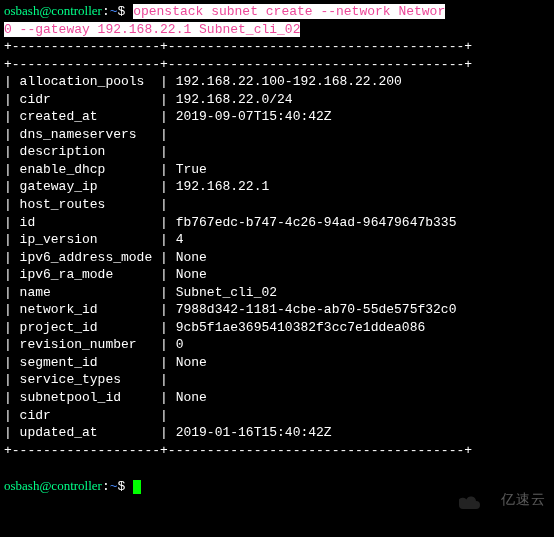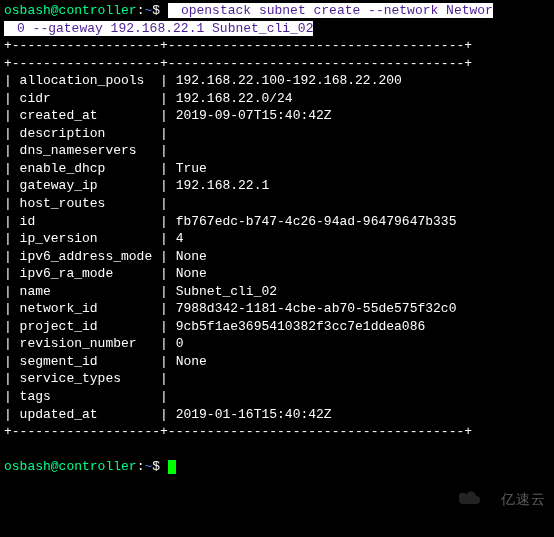--- a/index.html
+++ b/index.html
@@ -8,81 +8,82 @@
       color: #fff;
       font-family: "Courier New", monospace;
       font-size: 13px;
       line-height: 1.35;
       padding: 2px 4px;
       width: 554px;
       height: 537px;
       overflow: hidden;
       position: relative;
     }
-    .prompt-user { color: #00ff88; }
+    .prompt-user { color: #00ff88; font-family: Liberation Serif, serif; }
     .prompt-colon { color: #fff; }
     .prompt-path { color: #4a8cff; }
     .prompt-dollar { color: #fff; }
-    .cmd-text { background: #fff; color: #4c1d95; padding-left: 13px; }
+    .cmd-text { background: #fff; color: #ec4899; }
     .line { white-space: pre; }
     .table-row { white-space: pre; }
     .cursor {
       display: inline-block;
       width: 8px;
       height: 14px;
       background: #00ff00;
       vertical-align: text-bottom;
     }
     .watermark {
       position: absolute;
       right: 8px;
       bottom: 28px;
       color: rgba(255,255,255,0.35);
       font-family: sans-serif;
       font-size: 14px;
       letter-spacing: 1px;
       pointer-events: none;
       display: flex;
-      align-items: flex-start;
+      align-items: flex-end;
       gap: 20px;
     }
     .watermark svg { opacity: 0.4; }
   </style>
 </head>
 <body>
 
 <div>
 
   <div class="line"><span class="prompt-user">osbash@controller</span><span class="prompt-colon">:</span><span class="prompt-path">~</span><span class="prompt-dollar">$</span><span> </span><span class="cmd-text">openstack subnet create --network Networ</span></div>
 
   <div class="line"><span class="cmd-text">0 --gateway 192.168.22.1 Subnet_cli_02</span></div>
 
   <div class="table-row">+-------------------+--------------------------------------+</div>
   <div class="table-row">+-------------------+--------------------------------------+</div>
 
   <div id="table-body">
       <div class="table-row">| allocation_pools  | 192.168.22.100-192.168.22.200</div>
       <div class="table-row">| cidr              | 192.168.22.0/24</div>
       <div class="table-row">| created_at        | 2019-09-07T15:40:42Z</div>
+      <div class="table-row">| dns_nameservers   | </div>
       <div class="table-row">| description       | </div>
-      <div class="table-row">| dns_nameservers   | </div>
       <div class="table-row">| enable_dhcp       | True</div>
       <div class="table-row">| gateway_ip        | 192.168.22.1</div>
       <div class="table-row">| host_routes       | </div>
       <div class="table-row">| id                | fb767edc-b747-4c26-94ad-96479647b335</div>
       <div class="table-row">| ip_version        | 4</div>
       <div class="table-row">| ipv6_address_mode | None</div>
       <div class="table-row">| ipv6_ra_mode      | None</div>
       <div class="table-row">| name              | Subnet_cli_02</div>
       <div class="table-row">| network_id        | 7988d342-1181-4cbe-ab70-55de575f32c0</div>
       <div class="table-row">| project_id        | 9cb5f1ae3695410382f3cc7e1ddea086</div>
       <div class="table-row">| revision_number   | 0</div>
       <div class="table-row">| segment_id        | None</div>
       <div class="table-row">| service_types     | </div>
-      <div class="table-row">| tags              | </div>
+      <div class="table-row">| subnetpool_id     | None</div>
+      <div class="table-row">| cidr              | </div>
       <div class="table-row">| updated_at        | 2019-01-16T15:40:42Z</div>
     </div>
 
   <div class="table-row">+-------------------+--------------------------------------+</div>
 
   <div class="line"> </div>
 
   <div class="line"><span class="prompt-user">osbash@controller</span><span class="prompt-colon">:</span><span class="prompt-path">~</span><span class="prompt-dollar">$</span><span> </span><span class="cursor"></span></div>
 
 </div>

